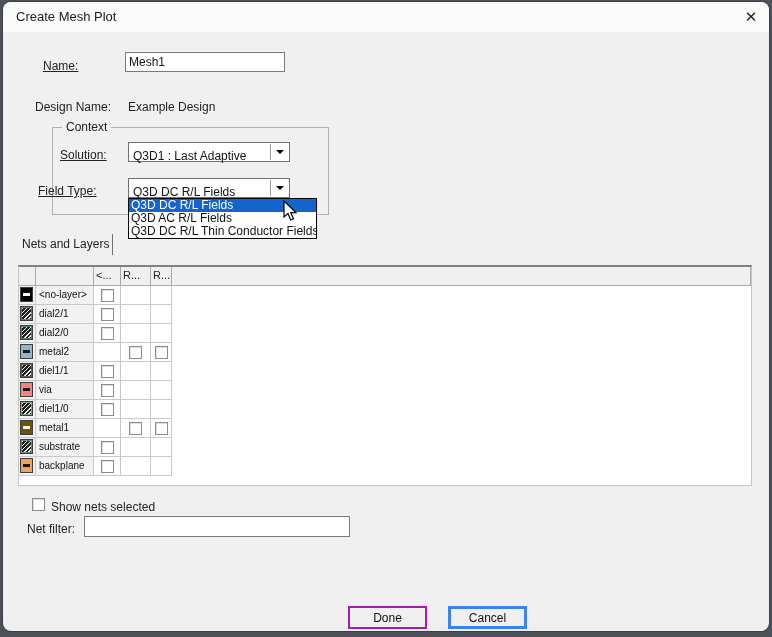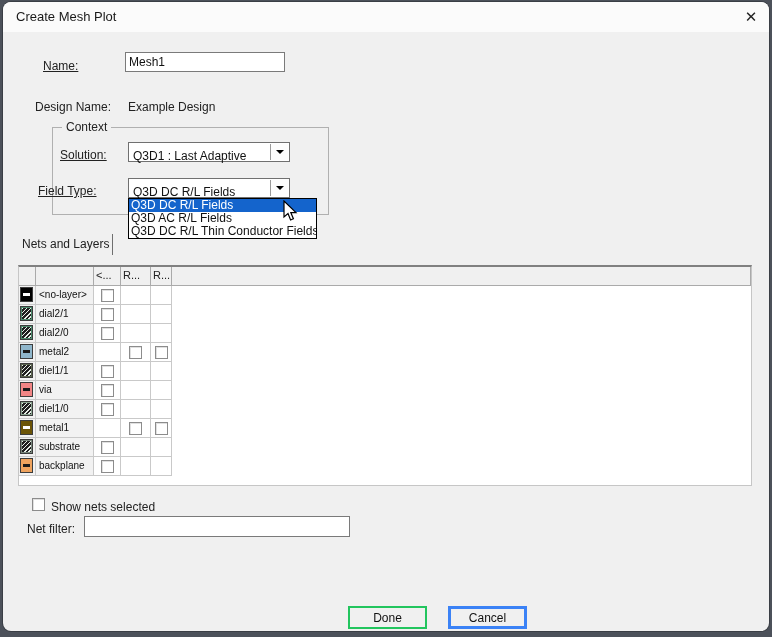--- a/index.html
+++ b/index.html
@@ -97,21 +97,21 @@
   .checkbox{
     width:13px;height:13px;background:#fff;border:1px solid #8c8c8c;box-sizing:border-box;
     box-shadow:inset 1px 1px 0 rgba(0,0,0,0.12);
   }
   
   .btn{
     position:absolute;width:79px;height:23px;background:#f0f0f0;
     font-size:12px;color:#111;display:flex;align-items:center;justify-content:center;
     box-sizing:border-box;cursor:default;
   }
-  .btn.default{border:2px solid #22c55e;}
+  .btn.default{border:2px solid #a21caf;}
   .btn.normal{border:3px solid #3b82f6;}
   
   .cursor{position:absolute;left:280px;top:198px;z-index:40;}
 </style>
 </head>
 <body>
 
 <div class="dialog">
 
   <div class="titlebar">

